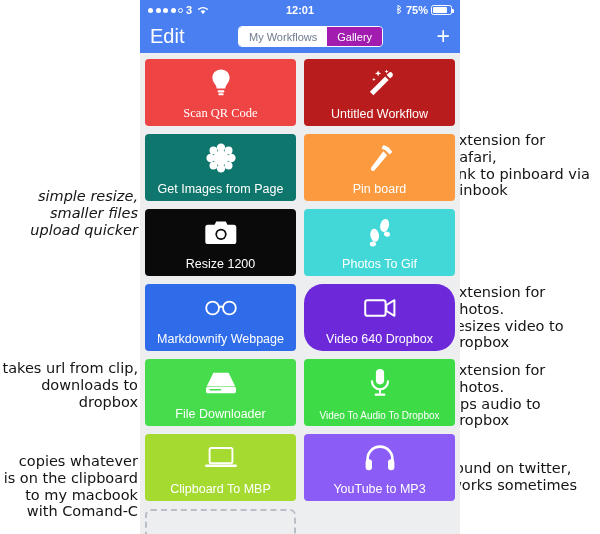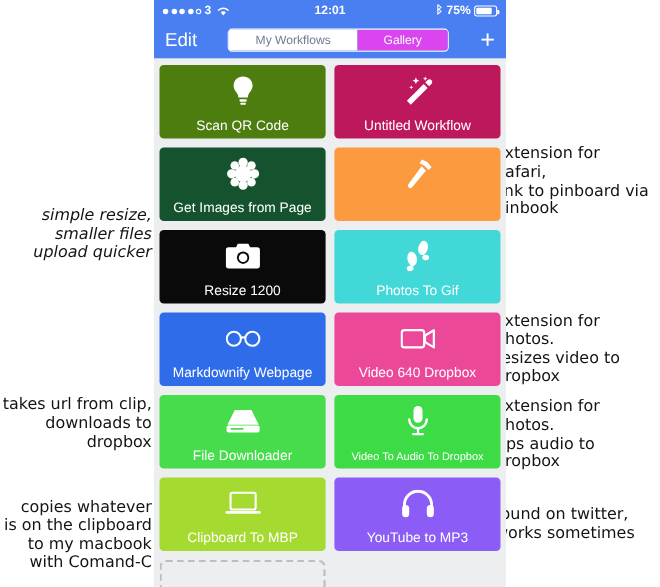--- a/index.html
+++ b/index.html
@@ -46,32 +46,32 @@
     width: 2px; height: 4px; background: #ffffff; border-radius: 0 1px 1px 0;
   }
   .batt i { position: absolute; left: 1px; top: 1px; bottom: 1px; width: 72%; background:#fff; border-radius:1px; display:block; }
 
   
   .navbar {
     height: 33px; background: #4a7ff2;
     display: flex; align-items: center; justify-content: space-between;
     padding: 0 10px; color: #ffffff;
   }
-  .nav-edit { font-size: 17px; color: #ffffff; cursor: pointer; }
+  .nav-edit { font-size: 20px; color: #ffffff; cursor: pointer; }
   .nav-plus { font-size: 23px; line-height: 1; color: #ffffff; cursor: pointer; font-weight: 300; }
   .segmented {
     display: flex; border: 1px solid #ffffff; border-radius: 4px; overflow: hidden;
     height: 21px;
   }
   .seg {
     font-size: 11px; display: flex; align-items: center; justify-content: center;
-    padding: 0 24px; cursor: pointer; white-space: nowrap;
+    padding: 0 10px; cursor: pointer; white-space: nowrap;
   }
   .seg.on  { background: #ffffff; color: #6f7b8e; }
-  .seg.off { background: #d946ef; color: #ffffff; }
+  .seg.off { background: #a21caf; color: #ffffff; }
 
   
   .grid {
     padding: 6px 5px 0 5px;
     display: grid; grid-template-columns: 1fr 1fr;
     gap: 8px 8px;
   }
   .tile {
     height: 67px; border-radius: 4px;
     position: relative; display: flex; flex-direction: column;
@@ -170,45 +170,45 @@
     <div class="navbar">
       <div class="nav-edit">Edit</div>
       <div class="segmented">
         <div class="seg on">My Workflows</div>
         <div class="seg off">Gallery</div>
       </div>
       <div class="nav-plus">+</div>
     </div>
 
     <div class="grid" id="grid">
-        <div class="tile" style="background: #4d7c0f;">
+        <div class="tile" style="background: #ef4444; font-family: Liberation Serif, serif;">
           <div class="ic">
             <svg width="26" height="30" viewBox="0 0 26 30">
               <path d="M13 1.5c-5 0-8.6 3.6-8.6 8.2 0 3.6 2.3 5.6 3.6 8 .5 1 .6 1.9.6 2.9h8.8c0-1 .1-1.9.6-2.9 1.3-2.4 3.6-4.4 3.6-8 0-4.6-3.6-8.2-8.6-8.2z" fill="#ffffff"></path>
               <rect x="9.7" y="22.3" width="6.6" height="2.1" rx="0.7" fill="#ffffff"></rect>
               <rect x="10.4" y="25.3" width="5.2" height="2" rx="0.9" fill="#ffffff"></rect>
             </svg>
           </div>
           <div class="lbl">Scan QR Code</div>
         </div>
-        <div class="tile" style="background: #be185d;">
+        <div class="tile" style="background: #b91c1c;">
           <div class="ic">
             <svg width="30" height="30" viewBox="0 0 30 30">
               <g fill="#ffffff">
                 <path d="M8.4 27.2 L4.9 23.7 L20.2 8.4 L23.7 11.9 Z"></path>
                 <path d="M21.6 7 L25.1 10.5 L27.4 8.2 a2.5 2.5 0 0 0-3.5-3.5 Z"></path>
                 <path d="M13.1 2.2l.9 2.3 2.3.9-2.3.9-.9 2.3-.9-2.3-2.3-.9 2.3-.9z"></path>
                 <path d="M21.6 1.4l.6 1.5 1.5.6-1.5.6-.6 1.5-.6-1.5-1.5-.6 1.5-.6z"></path>
                 <path d="M8.9 9.6l.5 1.3 1.3.5-1.3.5-.5 1.3-.5-1.3-1.3-.5 1.3-.5z"></path>
               </g>
             </svg>
           </div>
           <div class="lbl">Untitled Workflow</div>
         </div>
-        <div class="tile" style="background: #14532d;">
+        <div class="tile" style="background: #0f766e;">
           <div class="ic">
             <svg width="30" height="30" viewBox="0 0 30 30">
               <g fill="#ffffff">
                 <circle cx="15" cy="4.6" r="4.2"></circle>
                 <circle cx="15" cy="25.4" r="4.2"></circle>
                 <circle cx="4.6" cy="15" r="4.2"></circle>
                 <circle cx="25.4" cy="15" r="4.2"></circle>
                 <circle cx="7.4" cy="7.4" r="3.9"></circle>
                 <circle cx="22.6" cy="7.4" r="3.9"></circle>
                 <circle cx="7.4" cy="22.6" r="3.9"></circle>
@@ -222,20 +222,21 @@
         </div>
         <div class="tile" style="background: rgb(251, 154, 62);">
           <div class="ic">
             <svg width="28" height="30" viewBox="0 0 28 30">
               <g fill="#ffffff">
                 <path d="M17.6 2.1 22.4 4.3 26.4 9.1 23.6 11.6 19.9 7.6 15.4 5.4 Z"></path>
                 <path d="M17.3 8.2 21.2 12.2 8.6 27.3a2.2 2.2 0 0 1-3.3-2.9 Z"></path>
               </g>
             </svg>
           </div>
+          <div class="lbl">Pin board</div>
         </div>
         <div class="tile" style="background: rgb(10, 10, 10);">
           <div class="ic">
             <svg width="32" height="26" viewBox="0 0 32 26">
               <g fill="#ffffff">
                 <path d="M11.2 1.6h9.6l1.6 3.2h6.3a2.6 2.6 0 0 1 2.6 2.6v14a2.6 2.6 0 0 1-2.6 2.6H2.9A2.6 2.6 0 0 1 .3 21.4v-14a2.6 2.6 0 0 1 2.6-2.6h6.7z"></path>
               </g>
               <circle cx="16" cy="14.3" r="5.6" fill="#0a0a0a"></circle>
               <circle cx="16" cy="14.3" r="3.9" fill="#ffffff"></circle>
             </svg>
@@ -260,21 +261,21 @@
             <svg width="34" height="16" viewBox="0 0 34 16">
               <g fill="none" stroke="#ffffff" stroke-width="1.8">
                 <circle cx="8.6" cy="8" r="6.4"></circle>
                 <circle cx="25.4" cy="8" r="6.4"></circle>
                 <path d="M15 7.3 q2 -1.6 4 0"></path>
               </g>
             </svg>
           </div>
           <div class="lbl">Markdownify Webpage</div>
         </div>
-        <div class="tile" style="background: #ec4899;">
+        <div class="tile" style="background: #6d28d9; border-radius: 19px;">
           <div class="ic">
             <svg width="32" height="22" viewBox="0 0 32 22">
               <g fill="none" stroke="#ffffff" stroke-width="2">
                 <rect x="1.2" y="3.2" width="20.4" height="15.6" rx="2.4"></rect>
                 <path d="M22.4 8 L30.4 3.2 L30.4 18.8 L22.4 14 Z" stroke-linejoin="round"></path>
               </g>
             </svg>
           </div>
           <div class="lbl">Video 640 Dropbox</div>
         </div>

